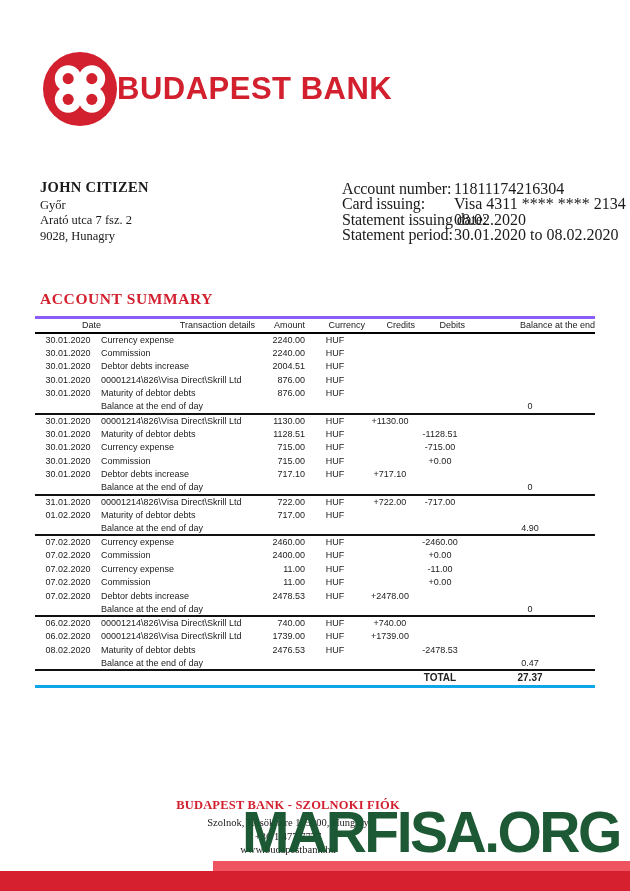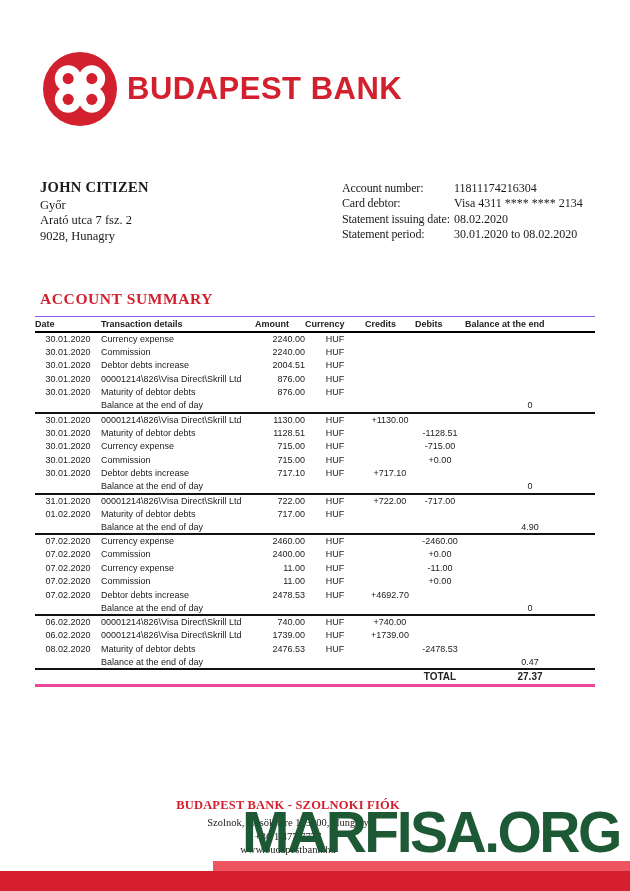--- a/index.html
+++ b/index.html
@@ -1,54 +1,54 @@
 <!DOCTYPE html>
 <html><head>
 <meta charset="utf-8">
 <style>
   *{margin:0;padding:0;box-sizing:border-box;}
   html,body{background:#fff;}
   .page{position:relative;width:630px;height:891px;background:#ffffff;overflow:hidden;
         font-family:"Liberation Serif",serif;color:#1a1a1a;}
 
   
-  .brand{position:absolute;left:43px;top:52px;display:flex;align-items:center;gap:10px;justify-content:space-between;}
+  .brand{position:absolute;left:43px;top:52px;display:flex;align-items:center;gap:0;justify-content:space-between;}
   .logo{width:74px;height:74px;display:block;}
   .logo svg{width:100%;height:100%;display:block;}
   .brand-text{font-family:"Liberation Sans",sans-serif;font-weight:bold;font-size:31px;letter-spacing:.5px;}
 
   
   .customer{position:absolute;left:40px;top:179px;}
   .customer-name{font-weight:bold;font-size:14.5px;letter-spacing:.3px;margin-bottom:2px;}
   .addr-line{font-size:12.5px;line-height:15.4px;}
 
   
   .acct{position:absolute;left:342px;top:181px;}
-  .acct-row{display:flex;line-height:15.4px;font-size:12px;white-space:nowrap;}
+  .acct-row{display:flex;line-height:15.4px;font-size:16px;white-space:nowrap;}
   .acct-label{width:112px;letter-spacing:-.15px;flex:0 0 112px;}
 
   
   .summary-title{position:absolute;left:40px;top:290px;font-size:15.5px;font-weight:bold;letter-spacing:.6px;}
 
   
   .table-wrap{position:absolute;left:35px;top:316px;width:560px;}
   .tbl{width:560px;border-collapse:collapse;table-layout:fixed;
        font-family:"Liberation Sans",sans-serif;font-size:9px;color:#222;}
   .tbl th,.tbl td{height:13.5px;padding:0;white-space:nowrap;overflow:hidden;font-weight:normal;vertical-align:middle;}
-  .tbl thead th{font-weight:bold;text-align:left;border-top:1px solid #8b5cf6;border-bottom:2px solid #000;height:15px;}
+  .tbl thead th{font-weight:normal;text-align:right;border-top:3px solid #8b5cf6;border-bottom:2px solid #000;height:15px;}
   .c-date{text-align:center;padding-left:7px;}
   th.c-date{text-align:center;padding-left:0;}
   .c-det{text-align:left;}
   th.c-det{text-align:center;}
   .c-amt{text-align:right;padding-right:10px;}
   th.c-amt{text-align:center;padding-right:0;}
   .c-cur,.c-cr,.c-db{text-align:center;}
   .c-bal{text-align:center;padding-right:50px;}
   .sec-end td{border-bottom:2.5px solid #111;}
-  .total-row td{border-top:2.5px solid #111;border-bottom:3px solid #ec4899;font-weight:bold;font-size:10px;height:16px;}
+  .total-row td{border-top:2.5px solid #111;border-bottom:3px solid #0ea5e9;font-weight:bold;font-size:10px;height:16px;}
 
   
   .footer{position:absolute;left:0;top:798px;width:630px;text-align:center;padding-right:54px;}
   .footer-branch{font-size:12.5px;font-weight:bold;letter-spacing:.2px;margin-bottom:3px;}
   .footer-line{font-size:10.5px;line-height:13.5px;}
 
   
   .wm-strip{position:absolute;left:213px;top:861px;width:417px;height:10px;}
   .bottom-bar{position:absolute;left:0;top:871px;width:630px;height:20px;}
   .watermark{position:absolute;left:242px;top:804px;font-family:"Liberation Sans",sans-serif;
@@ -89,21 +89,21 @@
         <div class="addr-line">9028, Hunagry</div>
       </div>
   </section>
 
   <section class="acct" id="account-info">
       <div class="acct-row">
         <span class="acct-label">Account number:</span>
         <span class="acct-value">11811174216304</span>
       </div>
       <div class="acct-row">
-        <span class="acct-label">Card debtor:</span>
+        <span class="acct-label">Card issuing:</span>
         <span class="acct-value">Visa 4311 **** **** 2134</span>
       </div>
       <div class="acct-row">
         <span class="acct-label">Statement issuing date:</span>
         <span class="acct-value">08.02.2020</span>
       </div>
       <div class="acct-row">
         <span class="acct-label">Statement period:</span>
         <span class="acct-value">30.01.2020 to 08.02.2020</span>
       </div>
@@ -303,21 +303,21 @@
             <td class="c-cur">HUF</td>
             <td class="c-cr"></td>
             <td class="c-db">+0.00</td>
             <td class="c-bal"></td>
           </tr>
           <tr>
             <td class="c-date">07.02.2020</td>
             <td class="c-det">Debtor debts increase</td>
             <td class="c-amt">2478.53</td>
             <td class="c-cur">HUF</td>
-            <td class="c-cr">+4692.70</td>
+            <td class="c-cr">+2478.00</td>
             <td class="c-db"></td>
             <td class="c-bal"></td>
           </tr>
           <tr class="sec-end">
             <td class="c-date"></td>
             <td class="c-det">Balance at the end of day</td>
             <td class="c-amt"></td>
             <td class="c-cur"></td>
             <td class="c-cr"></td>
             <td class="c-db"></td>

